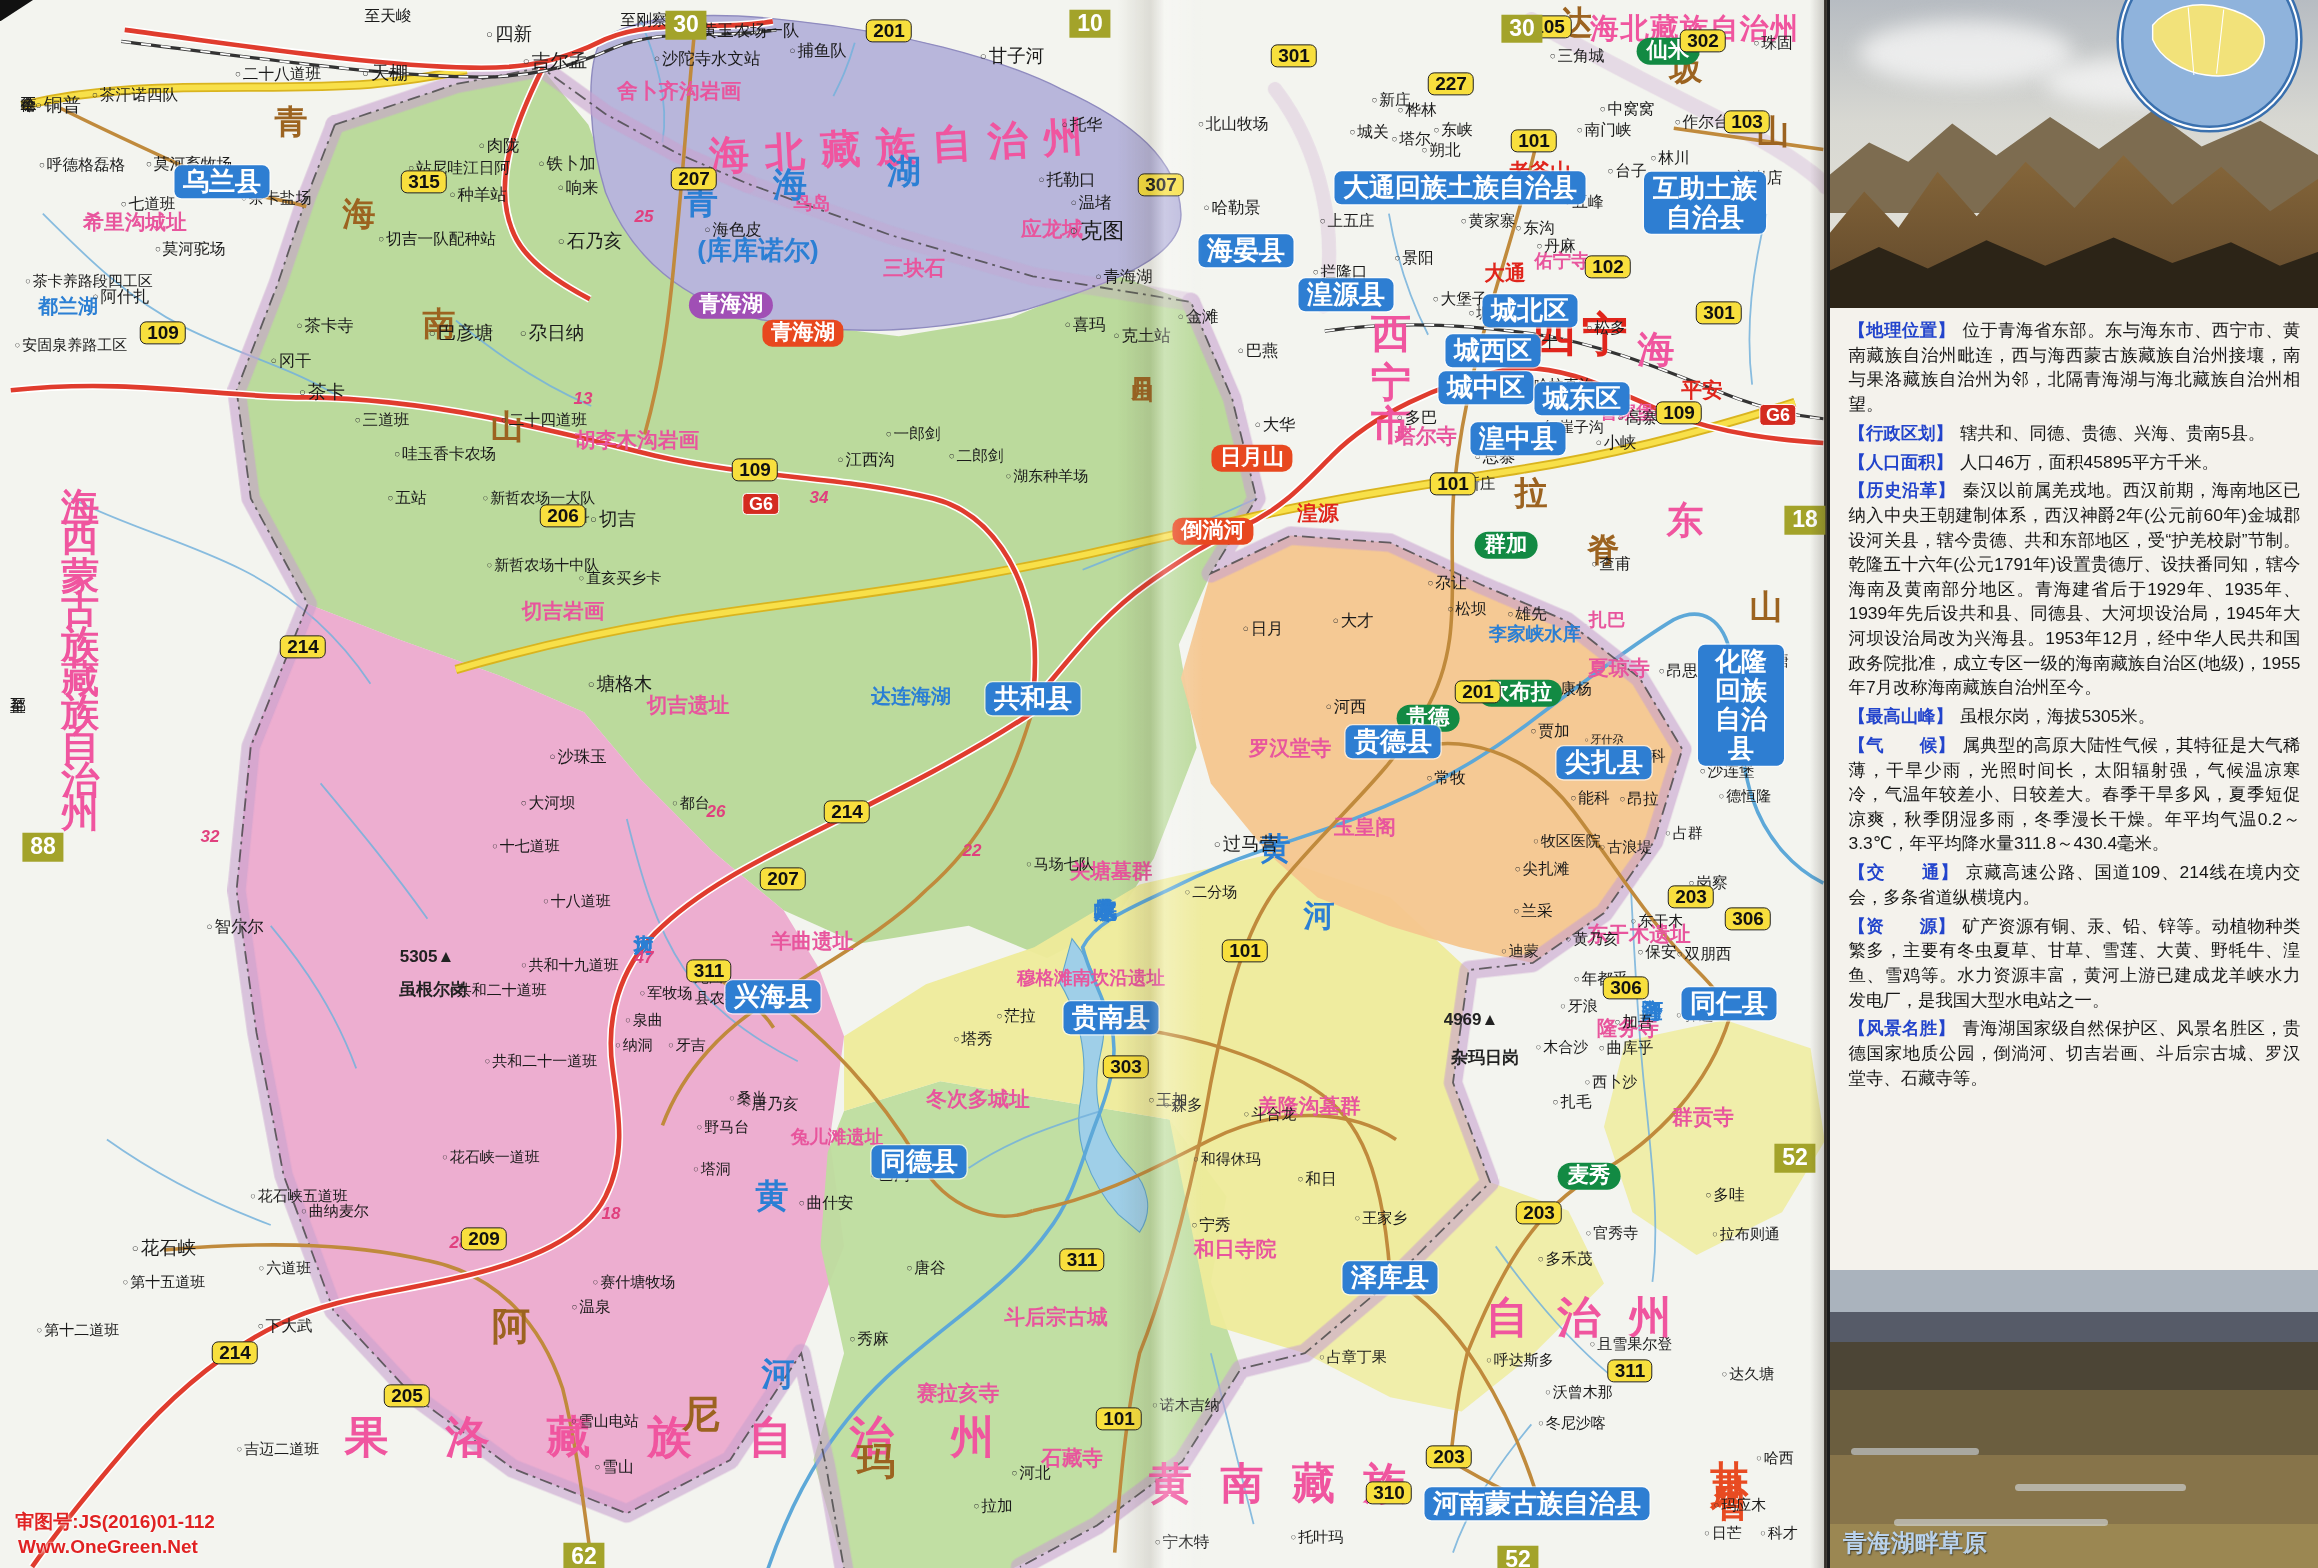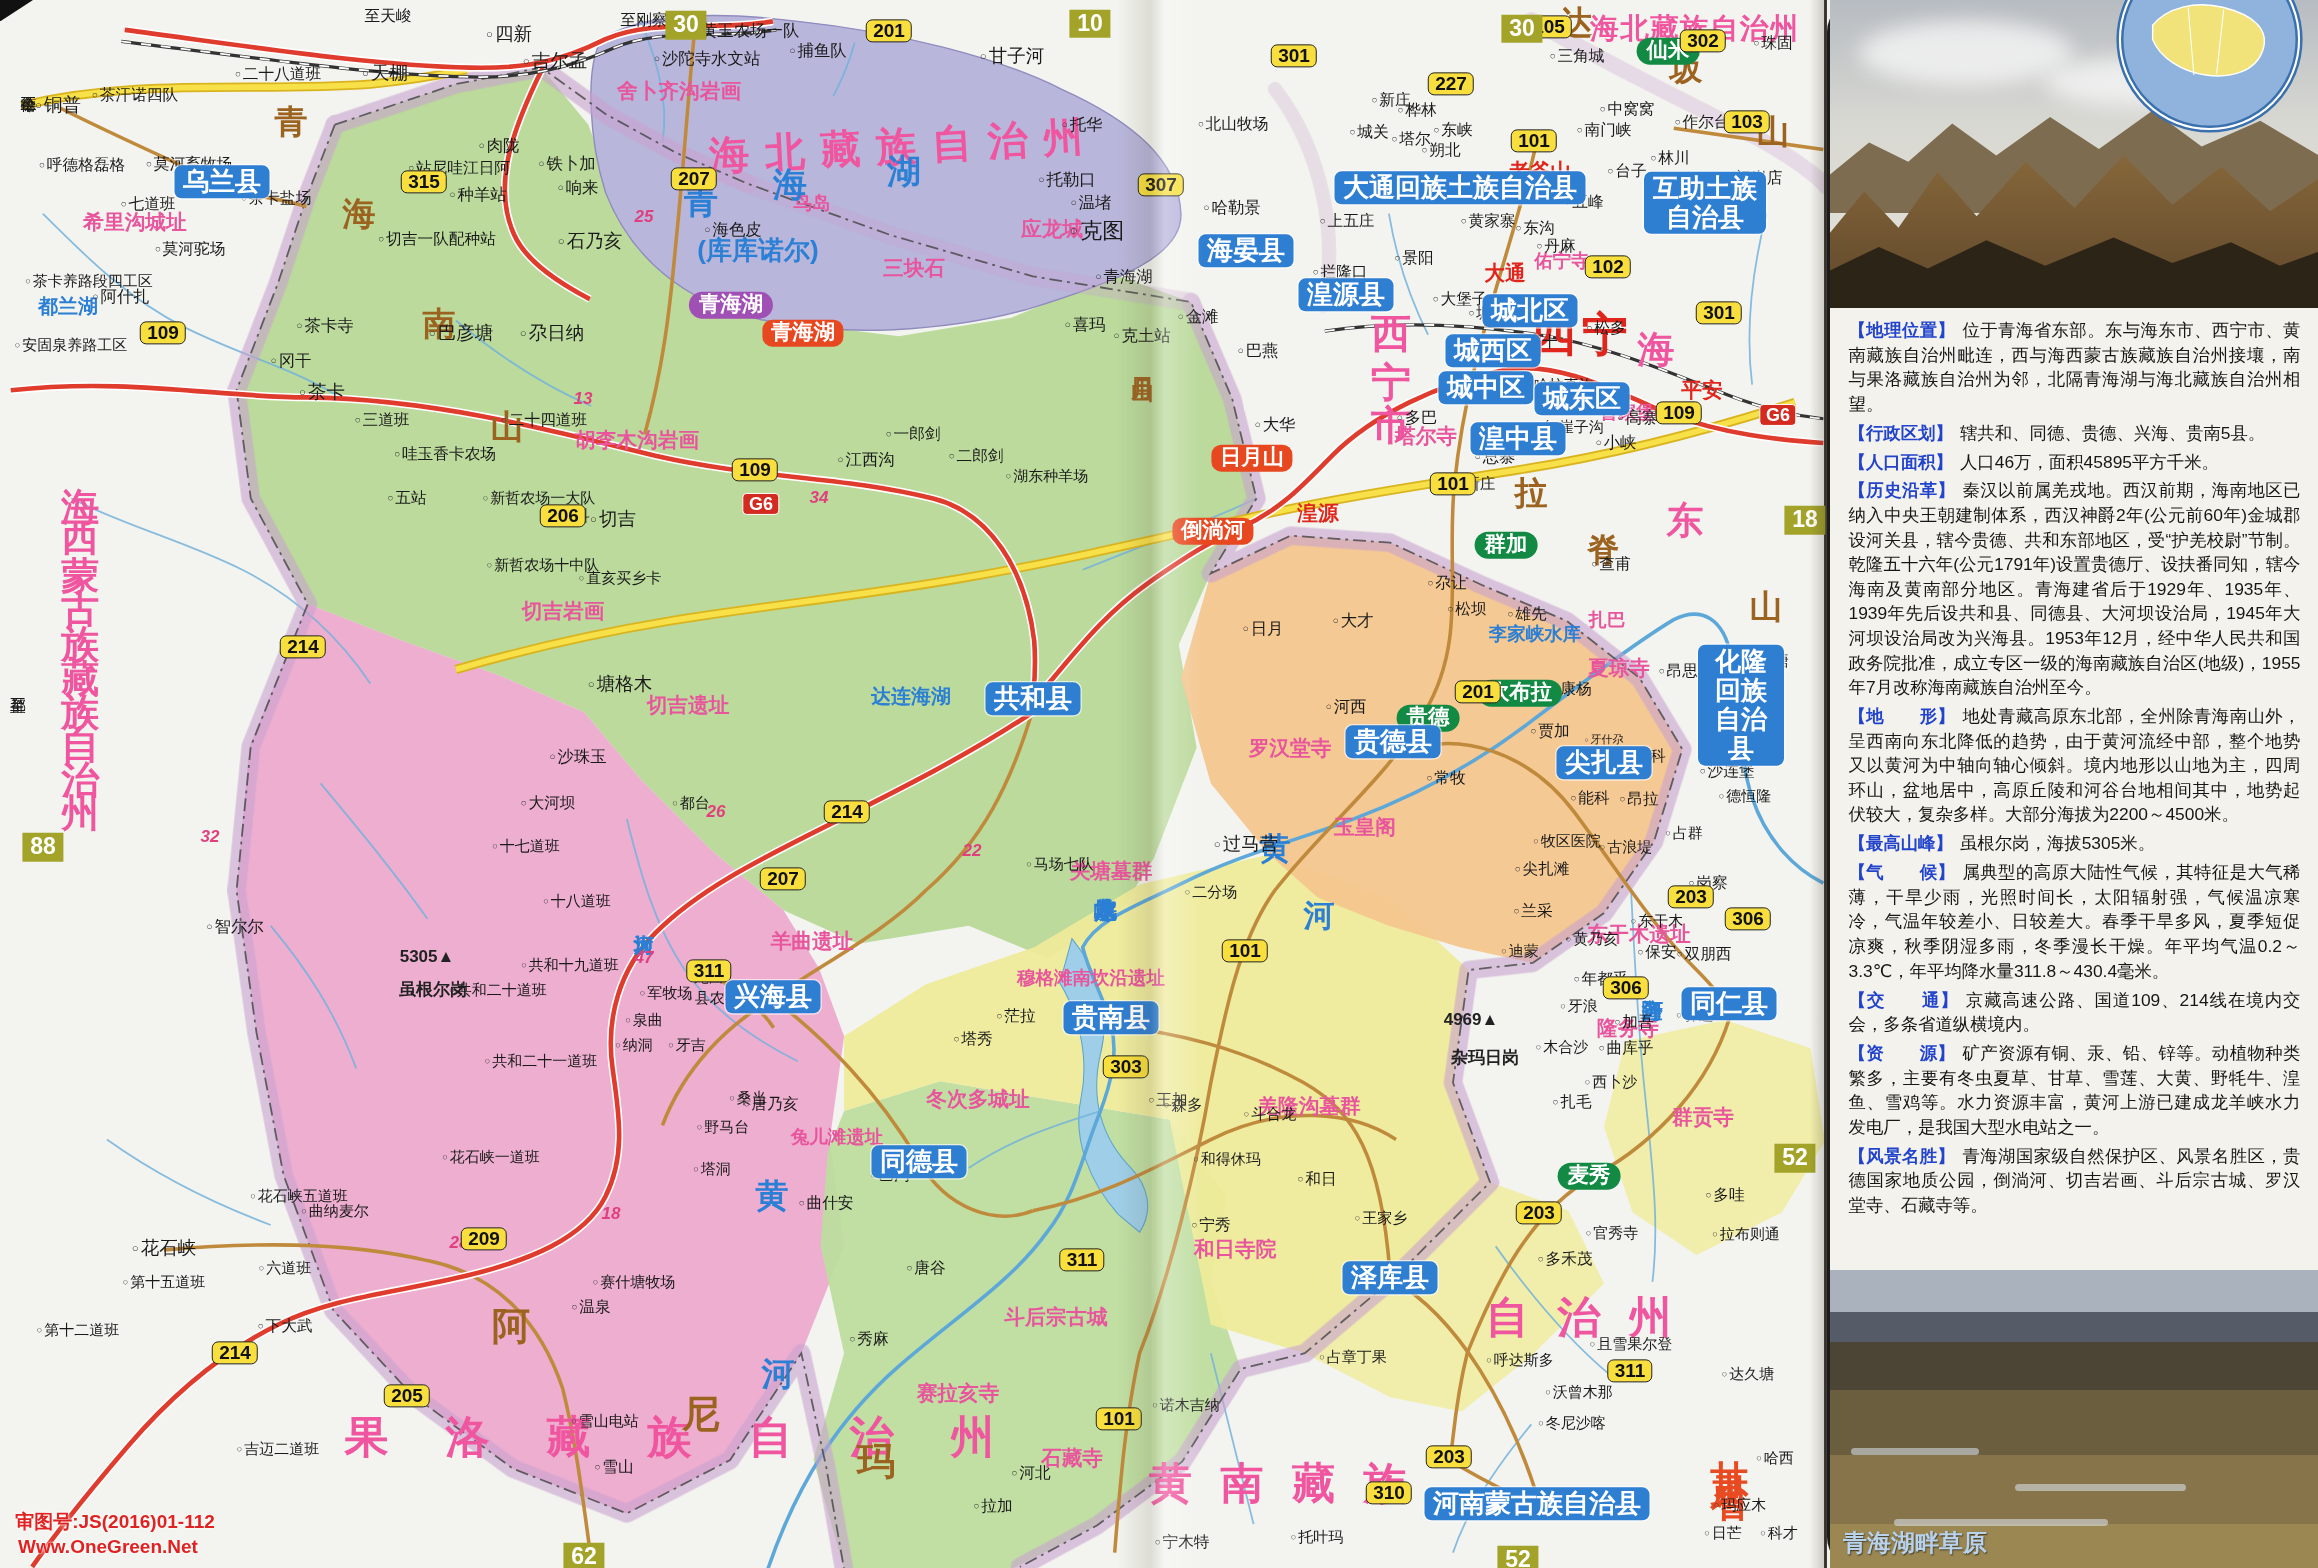--- a/index.html
+++ b/index.html
@@ -33,21 +33,21 @@
   .pk{color:#222;font-size:17px;font-weight:700;}
   .wm{color:#e02222;font-weight:700;font-size:19px;text-shadow:0 0 3.6px #fff,0 0 1.4px #fff;z-index:8;}
   .fold{position:absolute;top:0;left:1118px;width:85px;height:100%;z-index:9;pointer-events:none;
         background:linear-gradient(90deg,rgba(0,0,0,0) 0%,rgba(90,80,60,.14) 38%,rgba(255,255,255,.28) 55%,rgba(0,0,0,0) 100%);}
   .mapedge{position:absolute;top:0;right:0;width:17px;height:100%;z-index:9;
         background:linear-gradient(90deg,rgba(0,0,0,0),rgba(60,50,40,.25));}
   .corner{position:absolute;left:0;top:0;width:33px;height:21.4px;background:#111;
         clip-path:polygon(0 0,100% 0,0 100%);z-index:10;}
   
   .sidebar{position:absolute;left:1827px;top:0;width:492px;height:1569px;background:#f4f2ec;
-           border-left:3.6px solid #1c1c1c;box-sizing:border-box;border-radius:32px;}
+           border-left:3.6px solid #1c1c1c;box-sizing:border-box;}
   .photo-top{position:relative;width:100%;height:308px;overflow:hidden;background:linear-gradient(#b7bcc2,#d8d8d2 40%,#e6e4da);}
   .ridge{position:absolute;left:0;width:100%;}
   .ridge1{top:85px;height:128px;background:#7d6c50;
      clip-path:polygon(0 70%,8% 45%,16% 60%,25% 30%,34% 55%,45% 25%,55% 50%,66% 20%,76% 48%,88% 28%,100% 55%,100% 100%,0 100%);}
   .ridge2{top:142px;height:165px;background:linear-gradient(#8a6a3c,#5e462a);
      clip-path:polygon(0 55%,7% 30%,14% 52%,22% 18%,30% 45%,40% 12%,50% 40%,60% 8%,70% 38%,80% 15%,90% 42%,100% 22%,100% 100%,0 100%);}
   .ridge3{top:214px;height:94px;background:#2c2417;
      clip-path:polygon(0 60%,10% 35%,20% 58%,32% 28%,44% 55%,58% 25%,70% 52%,82% 30%,92% 55%,100% 40%,100% 100%,0 100%);}
   .cloud{position:absolute;border-radius:50%;background:rgba(245,245,245,.8);filter:blur(10px);}
   .inset{position:absolute;right:10px;top:-60px;}
@@ -545,21 +545,20 @@
         <circle cx="140" cy="140" r="126" fill="none" stroke="#fff" stroke-width="3"></circle>
         <path d="M60,120 C80,95 120,85 160,95 C200,105 225,125 215,155 C205,185 170,195 135,190 C100,185 70,165 60,140 Z" fill="#f2e27a" stroke="#fff" stroke-width="2"></path>
         <path d="M110,95 L118,190 M160,98 L150,188" stroke="#fff" stroke-width="1.5" fill="none"></path>
       </svg>
     </div>
     <div class="sections" id="sb-sections">
         <p class="sec"><span class="sec-h">【地理位置】</span>位于青海省东部。东与海东市、西宁市、黄南藏族自治州毗连，西与海西蒙古族藏族自治州接壤，南与果洛藏族自治州为邻，北隔青海湖与海北藏族自治州相望。</p>
         <p class="sec"><span class="sec-h">【行政区划】</span>辖共和、同德、贵德、兴海、贵南5县。</p>
         <p class="sec"><span class="sec-h">【人口面积】</span>人口46万，面积45895平方千米。</p>
         <p class="sec"><span class="sec-h">【历史沿革】</span>秦汉以前属羌戎地。西汉前期，海南地区已纳入中央王朝建制体系，西汉神爵2年(公元前60年)金城郡设河关县，辖今贵德、共和东部地区，受“护羌校尉”节制。乾隆五十六年(公元1791年)设置贵德厅、设扶番同知，辖今海南及黄南部分地区。青海建省后于1929年、1935年、1939年先后设共和县、同德县、大河坝设治局，1945年大河坝设治局改为兴海县。1953年12月，经中华人民共和国政务院批准，成立专区一级的海南藏族自治区(地级)，1955年7月改称海南藏族自治州至今。</p>
-        <p class="sec"><span class="sec-h">【地　　形】</span>地处青藏高原东北部，全州除青海南山外，呈西南向东北降低的趋势，由于黄河流经中部，整个地势又以黄河为中轴向轴心倾斜。境内地形以山地为主，四周环山，盆地居中，高原丘陵和河谷台地相间其中，地势起伏较大，复杂多样。大部分海拔为2200～4500米。</p>
         <p class="sec"><span class="sec-h">【最高山峰】</span>虽根尔岗，海拔5305米。</p>
         <p class="sec"><span class="sec-h">【气　　候】</span>属典型的高原大陆性气候，其特征是大气稀薄，干旱少雨，光照时间长，太阳辐射强，气候温凉寒冷，气温年较差小、日较差大。春季干旱多风，夏季短促凉爽，秋季阴湿多雨，冬季漫长干燥。年平均气温0.2～3.3℃，年平均降水量311.8～430.4毫米。</p>
         <p class="sec"><span class="sec-h">【交　　通】</span>京藏高速公路、国道109、214线在境内交会，多条省道纵横境内。</p>
         <p class="sec"><span class="sec-h">【资　　源】</span>矿产资源有铜、汞、铅、锌等。动植物种类繁多，主要有冬虫夏草、甘草、雪莲、大黄、野牦牛、湟鱼、雪鸡等。水力资源丰富，黄河上游已建成龙羊峡水力发电厂，是我国大型水电站之一。</p>
         <p class="sec"><span class="sec-h">【风景名胜】</span>青海湖国家级自然保护区、风景名胜区，贵德国家地质公园，倒淌河、切吉岩画、斗后宗古城、罗汉堂寺、石藏寺等。</p>
       </div>
     <div class="photo-bottom">
       <div class="snow" style="left:21.4px;top:178px;width:128px;"></div>
       <div class="snow" style="left:185px;top:214px;width:171px;"></div>
       <div class="snow" style="left:64px;top:249px;width:214px;"></div>

